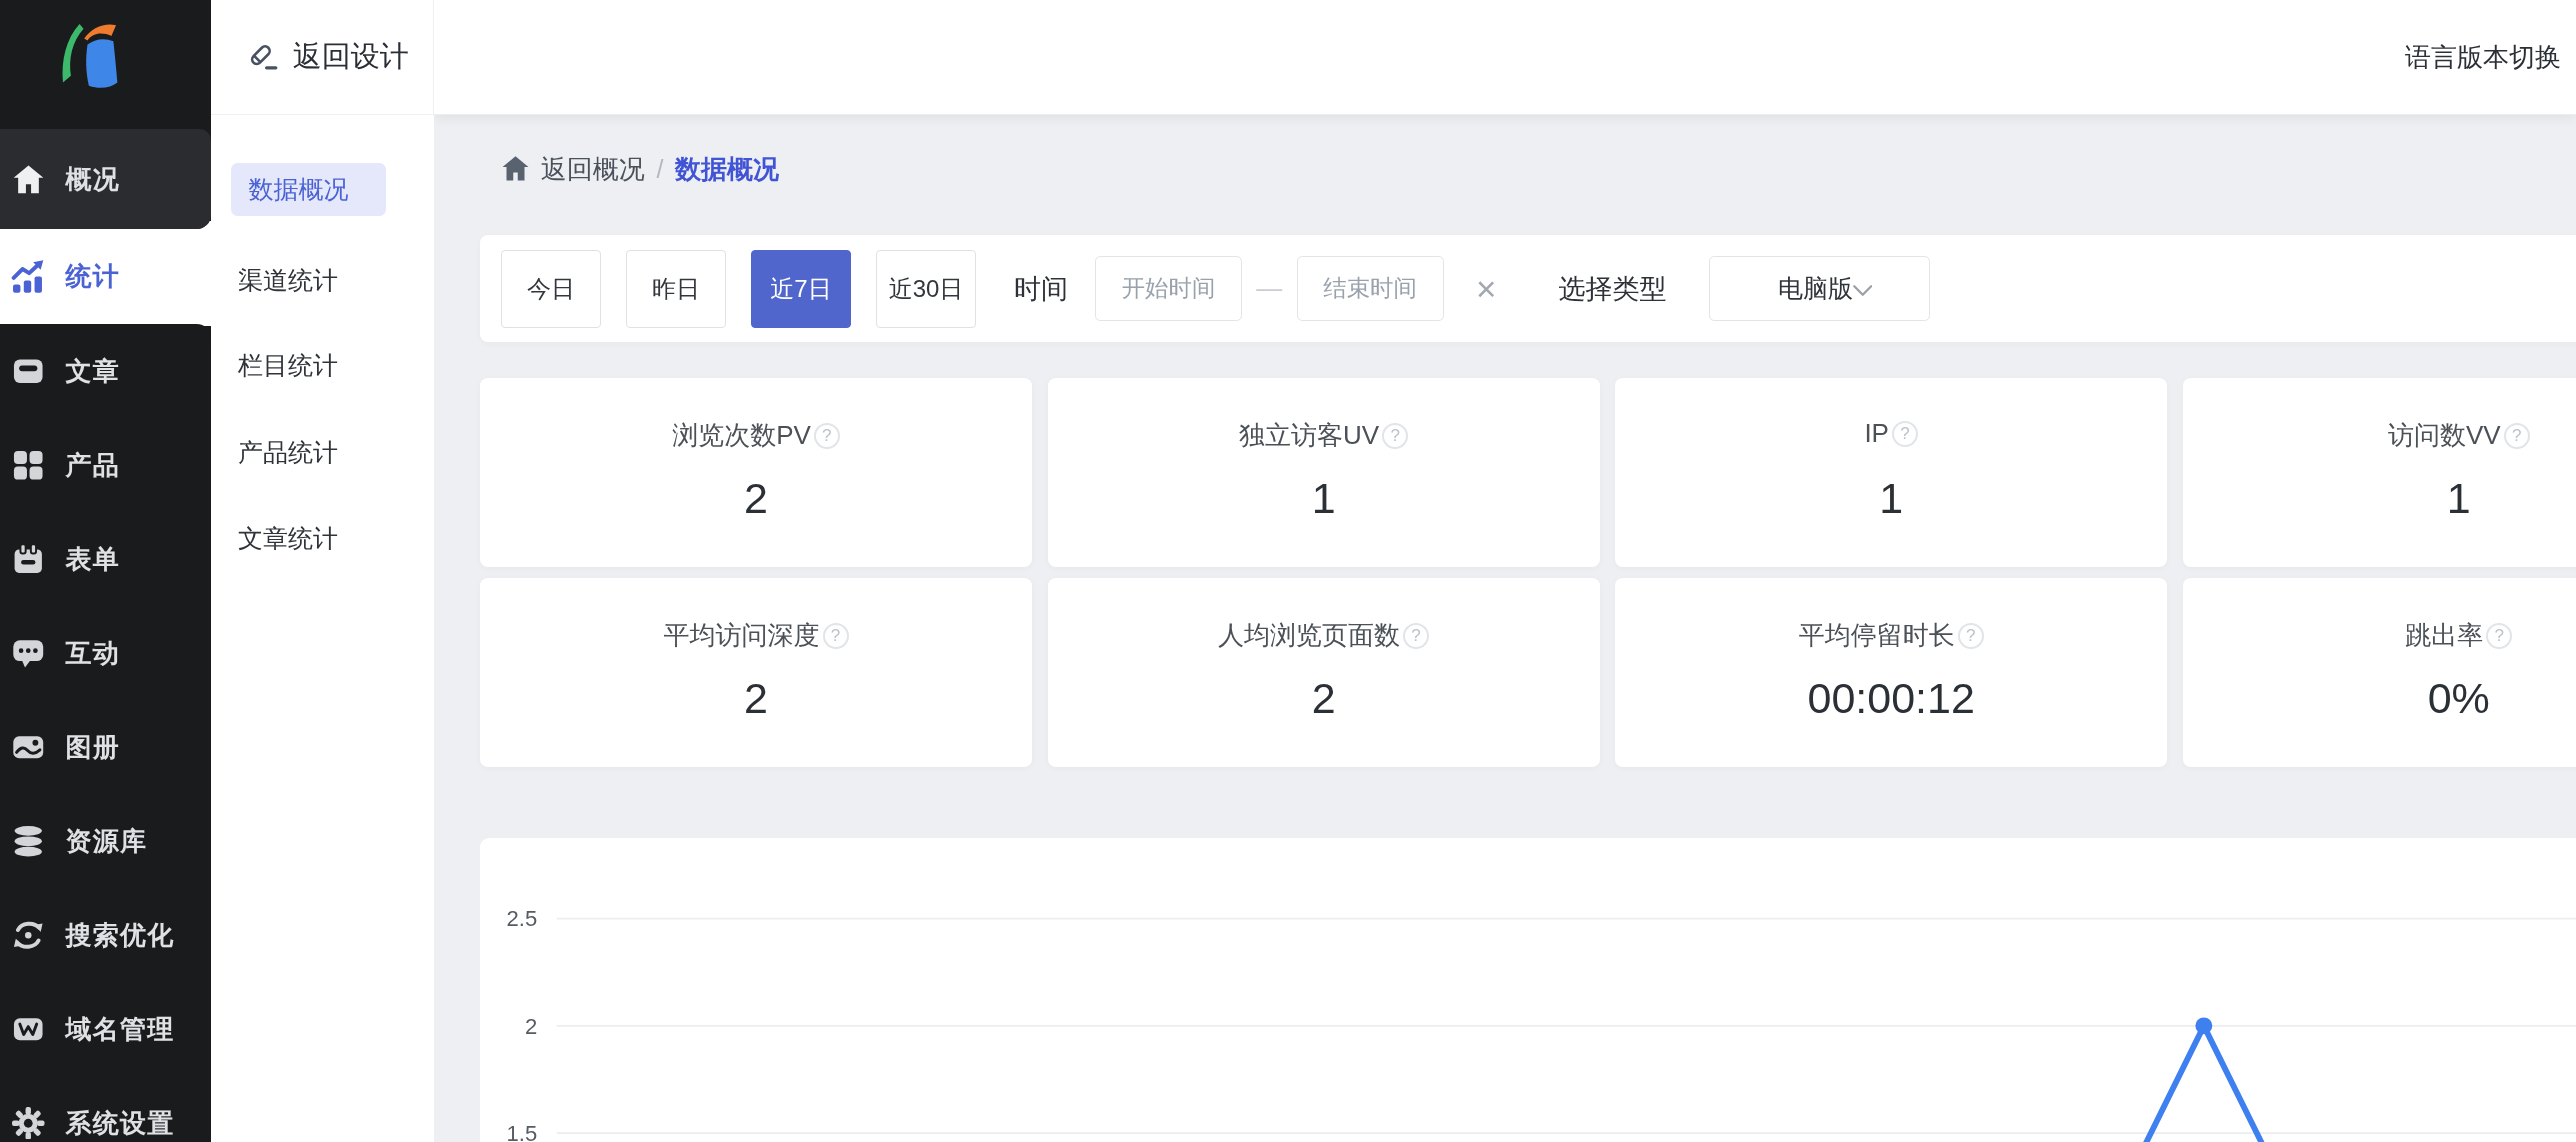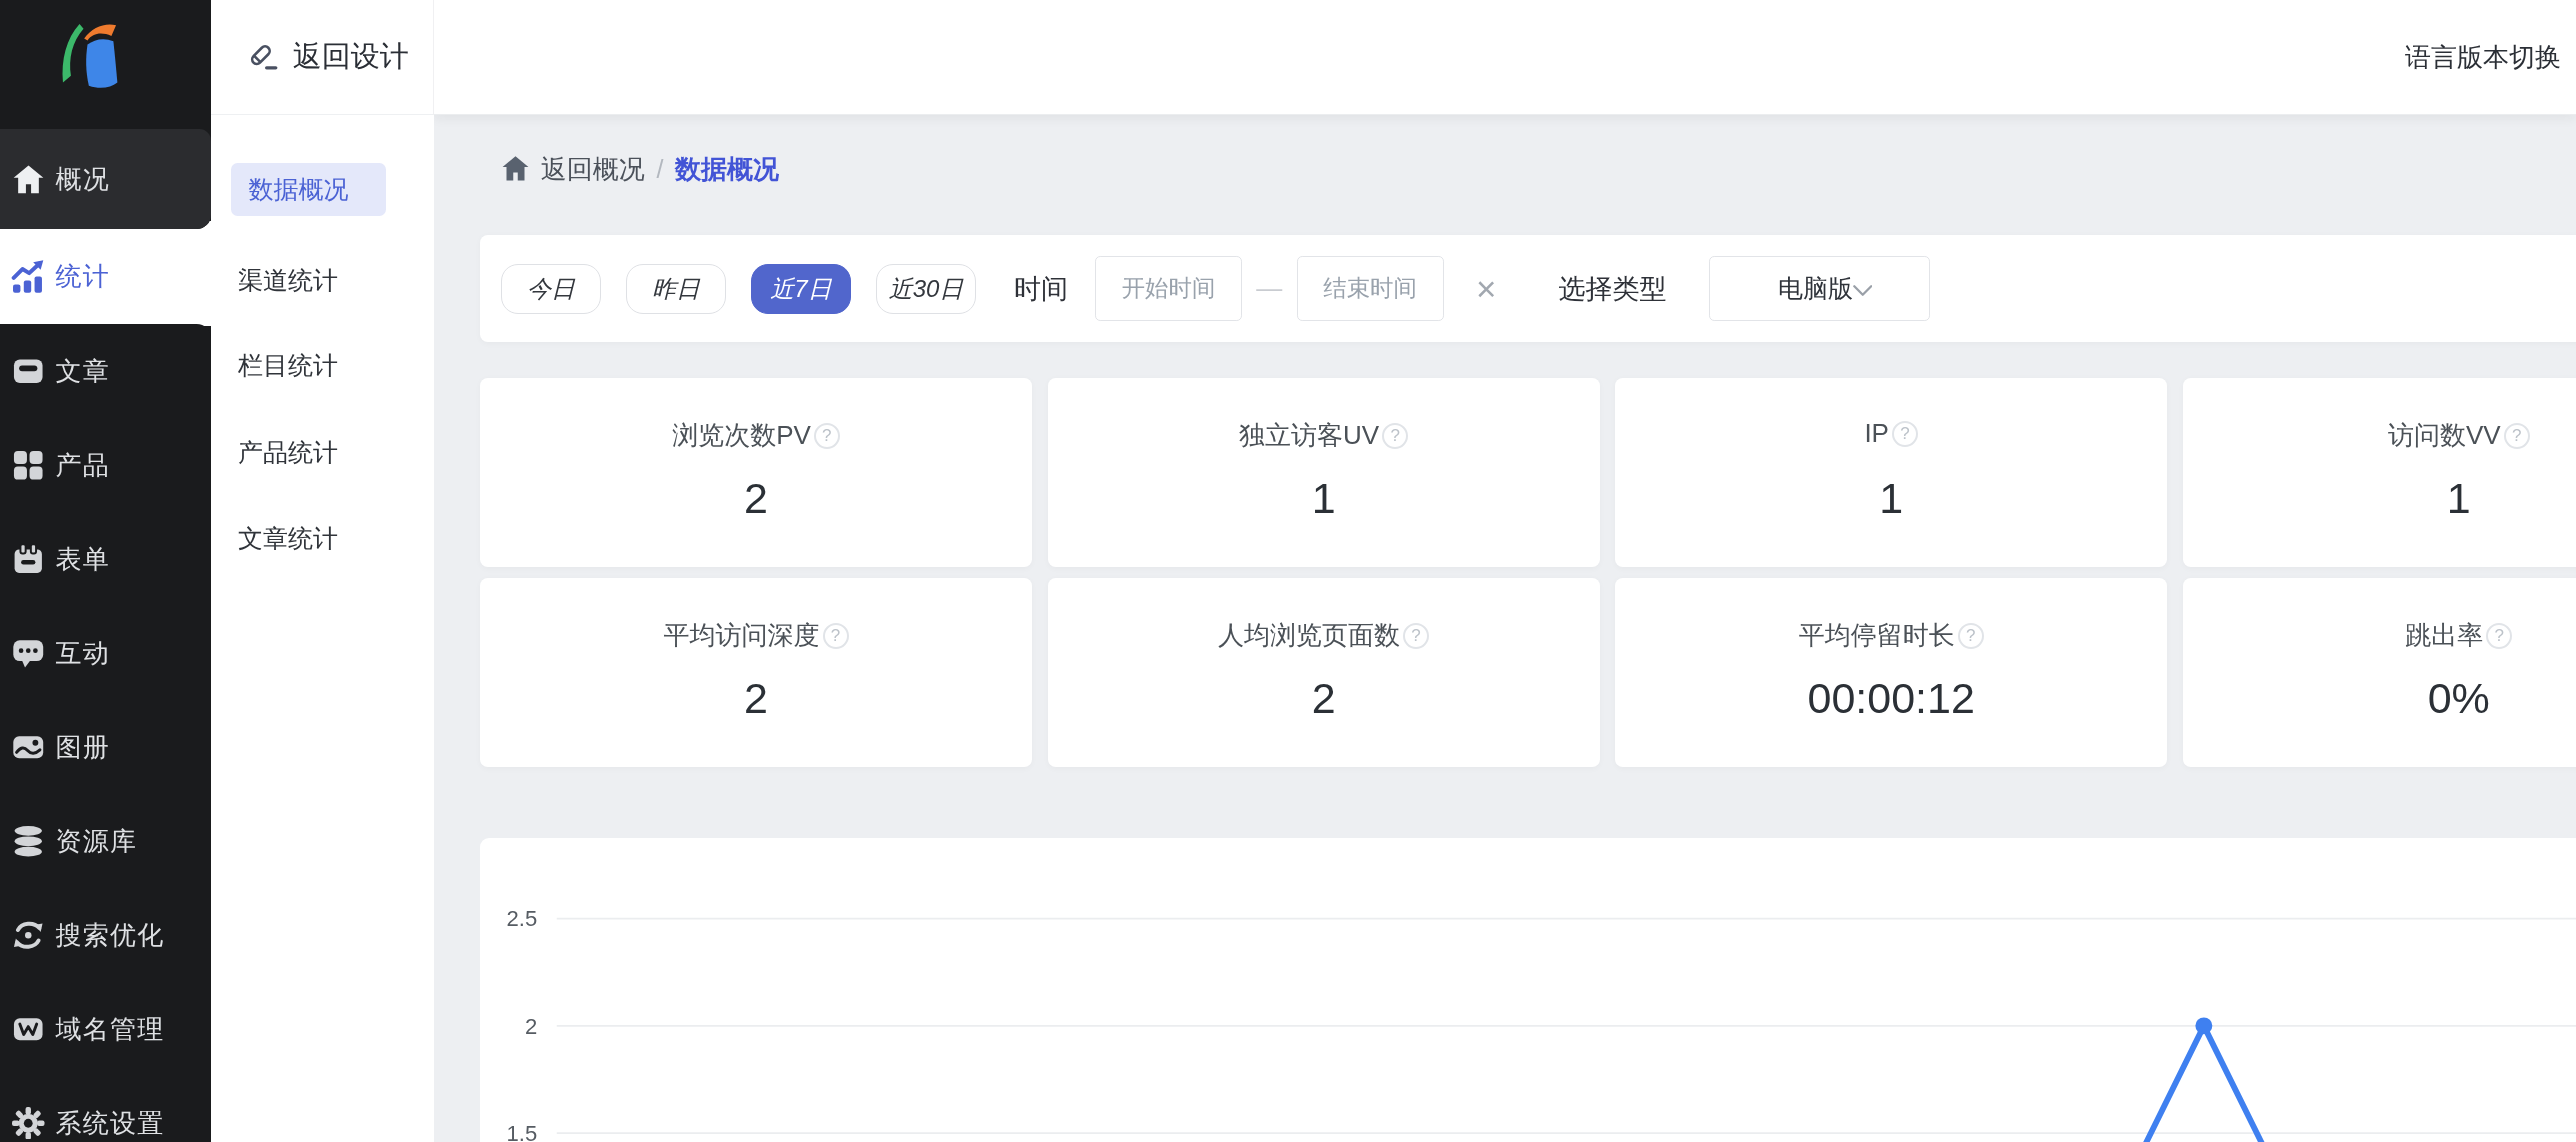--- a/index.html
+++ b/index.html
@@ -6,21 +6,21 @@
   html,body { width:2576px; height:1143px; overflow:hidden; }
   body { background:#edeff2; font-family:"Liberation Sans","DejaVu Sans",sans-serif; position:relative; }
 
   
   .sidebar { position:absolute; left:0; top:0; width:211px; height:1143px; background:#1a1b1d; z-index:5; }
   .sb-white-slot { position:absolute; left:0; top:221px; width:211px; height:105px; background:#ffffff; }
   .sb-top { position:absolute; left:0; top:0; width:211px; height:229px; background:#1a1b1d; border-bottom-right-radius:14.3px; }
   .logo-box { height:115px; display:flex; align-items:center; padding-left:53px; }
   .sb-gaikuang { position:absolute; left:0; top:129px; width:211px; height:100px; background:#2b2c2f; border-radius:0 11.7px 14.3px 0; }
   .sb-bottom { position:absolute; left:0; top:324px; width:211px; height:819px; background:#1a1b1d; border-top-right-radius:14.3px; }
-  .sb-item { height:94px; display:flex; align-items:center; padding-left:10.4px; gap:9px; cursor:pointer; }
+  .sb-item { height:94px; display:flex; align-items:center; padding-left:10.4px; gap:19px; cursor:pointer;font-weight:bold; }
   .sb-item .ic { width:36px; display:flex; justify-content:center; align-items:center; flex:0 0 36px; }
   .sb-label { font-size:26px; color:#dfe1e4; letter-spacing:1.3px; white-space:nowrap; }
   .sb-active-row { position:absolute; left:0; top:229px; width:211px; height:95px; z-index:6; }
   .sb-active-row .sb-label { color:#4b62d4; }
   .sb-gaikuang .sb-item { height:100px; }
 
   
   .submenu { position:absolute; left:211px; top:0; width:223px; height:1143px; background:#ffffff; z-index:4; }
   .sub-head { height:115px; display:flex; align-items:center; padding-left:36px; gap:11.7px;
               border-bottom:1.3px solid #eef0f2; border-right:1.3px solid #f0f0f2; cursor:pointer; }
@@ -37,22 +37,22 @@
 
   
   .content { position:absolute; left:434px; top:115px; width:2142px; height:1028px; z-index:1; }
   .breadcrumb { position:absolute; left:68px; top:38px; height:32.5px; display:flex; align-items:center; gap:11.7px; }
   .bc-back { font-size:26px; color:#4b515a; cursor:pointer; }
   .bc-sep { font-size:25px; color:#b3b8bf; }
   .bc-cur { font-size:26px; font-weight:bold; color:#4254d6; }
 
   .filter-panel { position:absolute; left:46px; top:120px; width:2253px; height:107px; background:#fff; border-radius:7.8px;
                   display:flex; align-items:center; padding-left:21px; box-shadow:0 1.3px 6.5px rgba(31,35,41,.03); }
-  .qbtn { width:100px; height:50px; border:1.3px solid #dfe1e5; border-radius:17px; background:#fff; font-size:24px; color:#33373d;
-          margin-right:25px; display:flex; align-items:center; justify-content:center; cursor:pointer; white-space:nowrap;font-style:italic; }
+  .qbtn { width:100px; height:78px; border:1.3px solid #dfe1e5; border-radius:4px; background:#fff; font-size:24px; color:#33373d;
+          margin-right:25px; display:flex; align-items:center; justify-content:center; cursor:pointer; white-space:nowrap; }
   .qbtn.active { background:#5166cc; border-color:#5166cc; color:#fff; }
   .flabel { font-size:27px; color:#2e3138; font-weight:500; margin-left:13px; margin-right:27px; white-space:nowrap; }
   .tinput { width:147px; height:65px; border:1.3px solid #e2e4e8; border-radius:5.2px; font-size:23.4px; color:#666;
             text-align:center; outline:none; background:#fff; }
   .tinput::placeholder { color:#99a2ac; }
   .range-dash { font-size:26px; color:#c9ccd1; margin:0 14.3px; }
   .clear-x { font-size:35px; color:#a2a8b0; margin-left:32.5px; font-weight:300; cursor:pointer; line-height:1; }
   .flabel2 { margin-left:62px; }
   .selectbox { width:221px; height:65px; border:1.3px solid #e2e4e8; border-radius:5.2px; margin-left:15.6px;
                display:flex; align-items:center; justify-content:center; padding:0 18px 0 29px;

